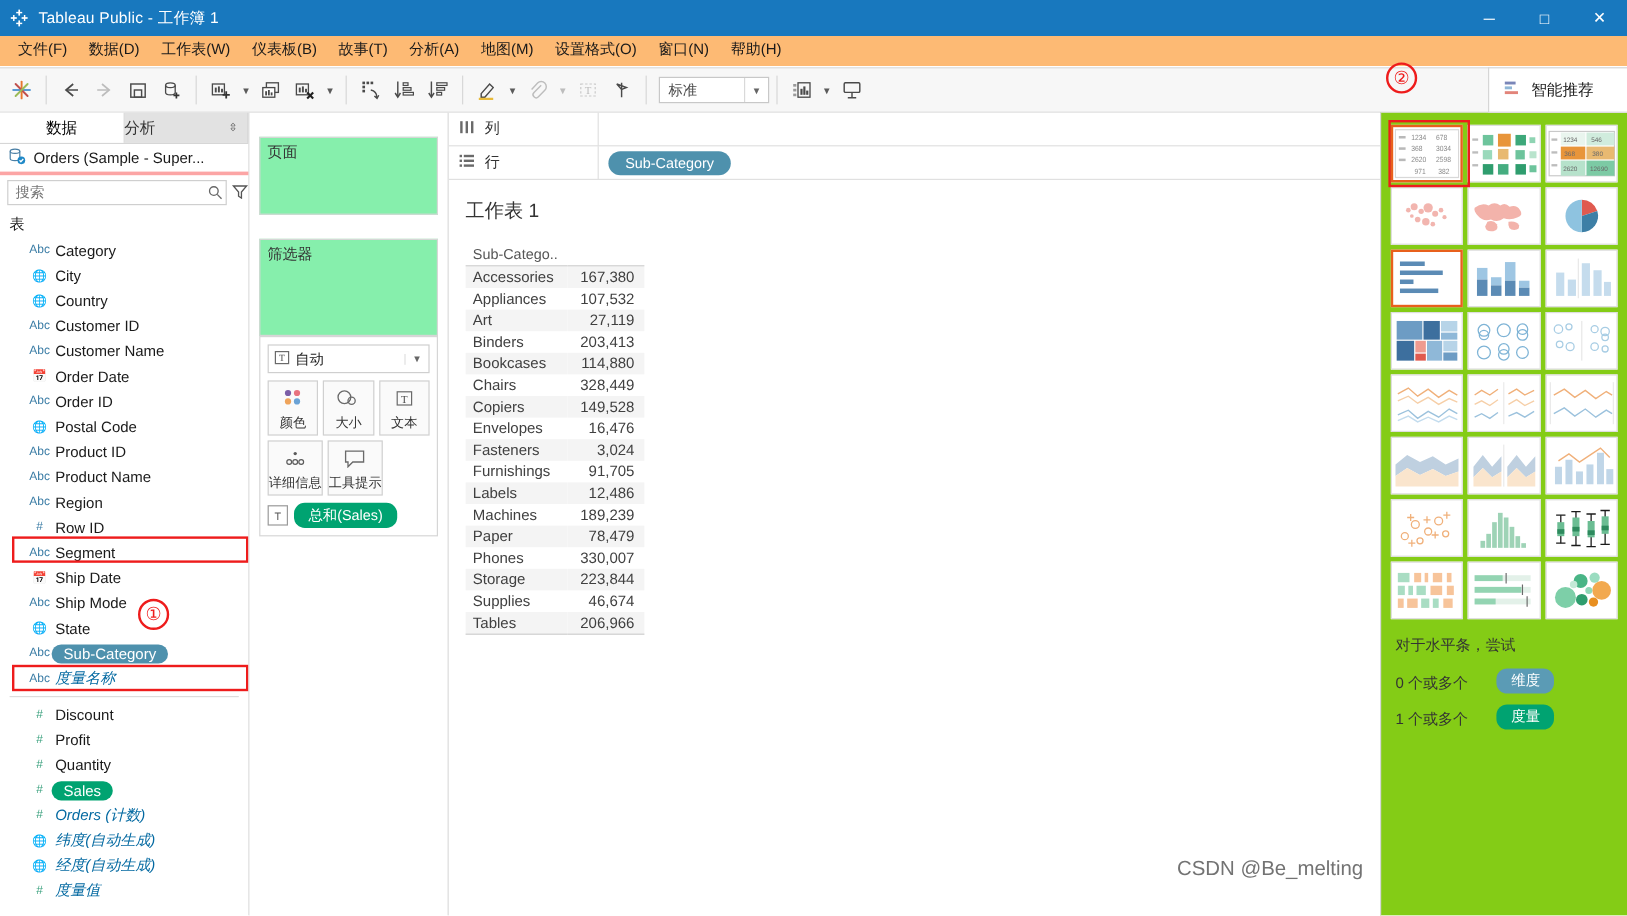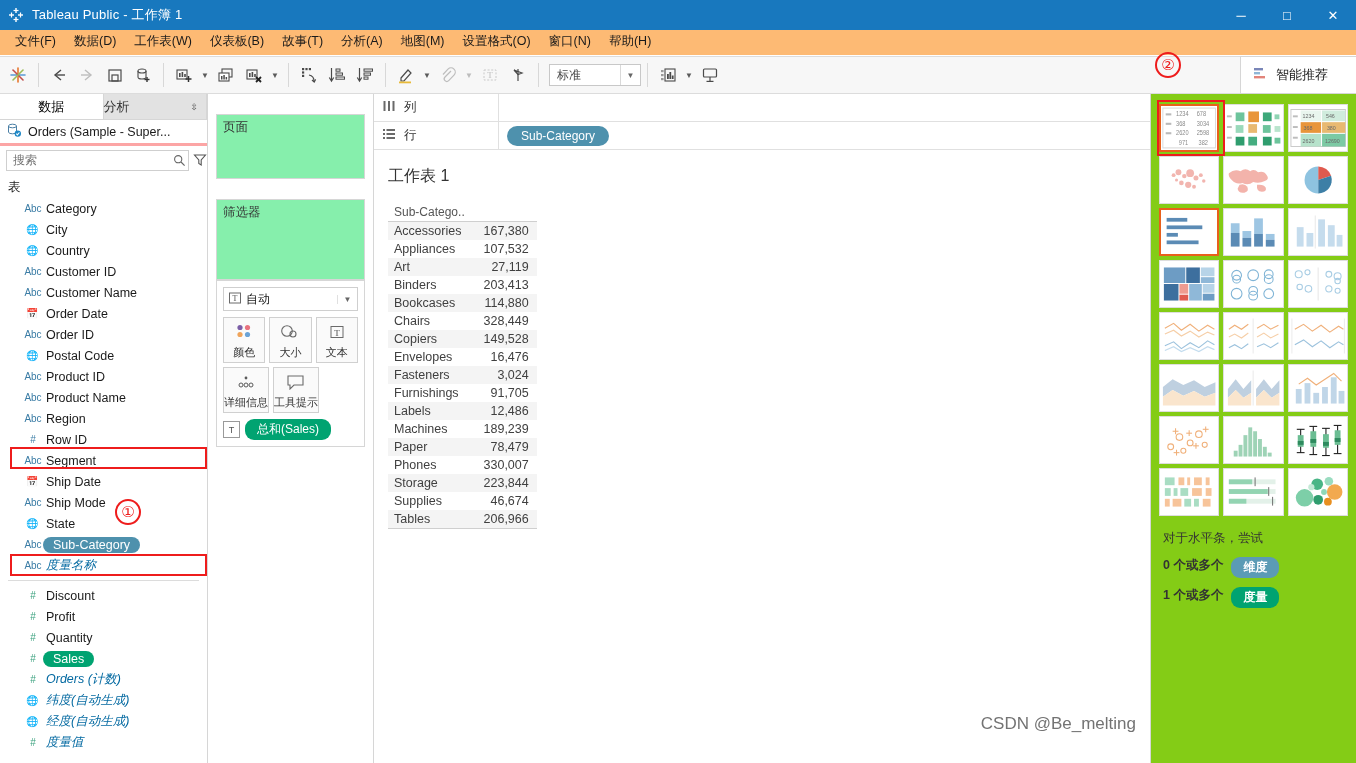--- a/index.html
+++ b/index.html
@@ -159,21 +159,21 @@
   
   .showme { width: 206px; background: #84cc16; border-left: 1px solid #d6d6d6;
             display: flex; flex-direction: column; }
   .sm-grid { padding: 10px 8px 4px 8px; display: grid; grid-template-columns: repeat(3, 1fr);
              gap: 4px; }
   .sm-cell { height: 48px; background: #fff; border: 1px solid #dedede; position: relative; overflow: hidden; }
   .sm-cell.hl { border: 2px solid #e8601c; }
   .sm-cell svg { display: block; width: 100%; height: 100%; }
   .sm-foot { padding: 10px 12px 0 12px; }
   .sm-foot .hint { font-size: 12.5px; color: #333; margin-bottom: 10px; }
-  .sm-req { display: flex; align-items: flex-start; gap: 8px; font-size: 12.5px; color: #333; margin-bottom: 9px; font-weight: bold; }
+  .sm-req { display: flex; align-items: flex-end; gap: 24px; font-size: 12.5px; color: #333; margin-bottom: 9px; }
   .tag-blue { background: #5b9bb5; color: #fff; border-radius: 9px; padding: 2px 12px; font-size: 12px; }
   .tag-green { background: #00a371; color: #fff; border-radius: 9px; padding: 2px 12px; font-size: 12px; }
 
   
   .sm-tab {
     position: absolute; right: 0; top: 56px; width: 116px; height: 38px;
     background: #fff; border: 1px solid #d6d6d6; border-right: 0;
     display: flex; align-items: center; gap: 7px; padding-left: 12px;
     font-size: 13px; color: #1a1a1a; z-index: 5;
   }

